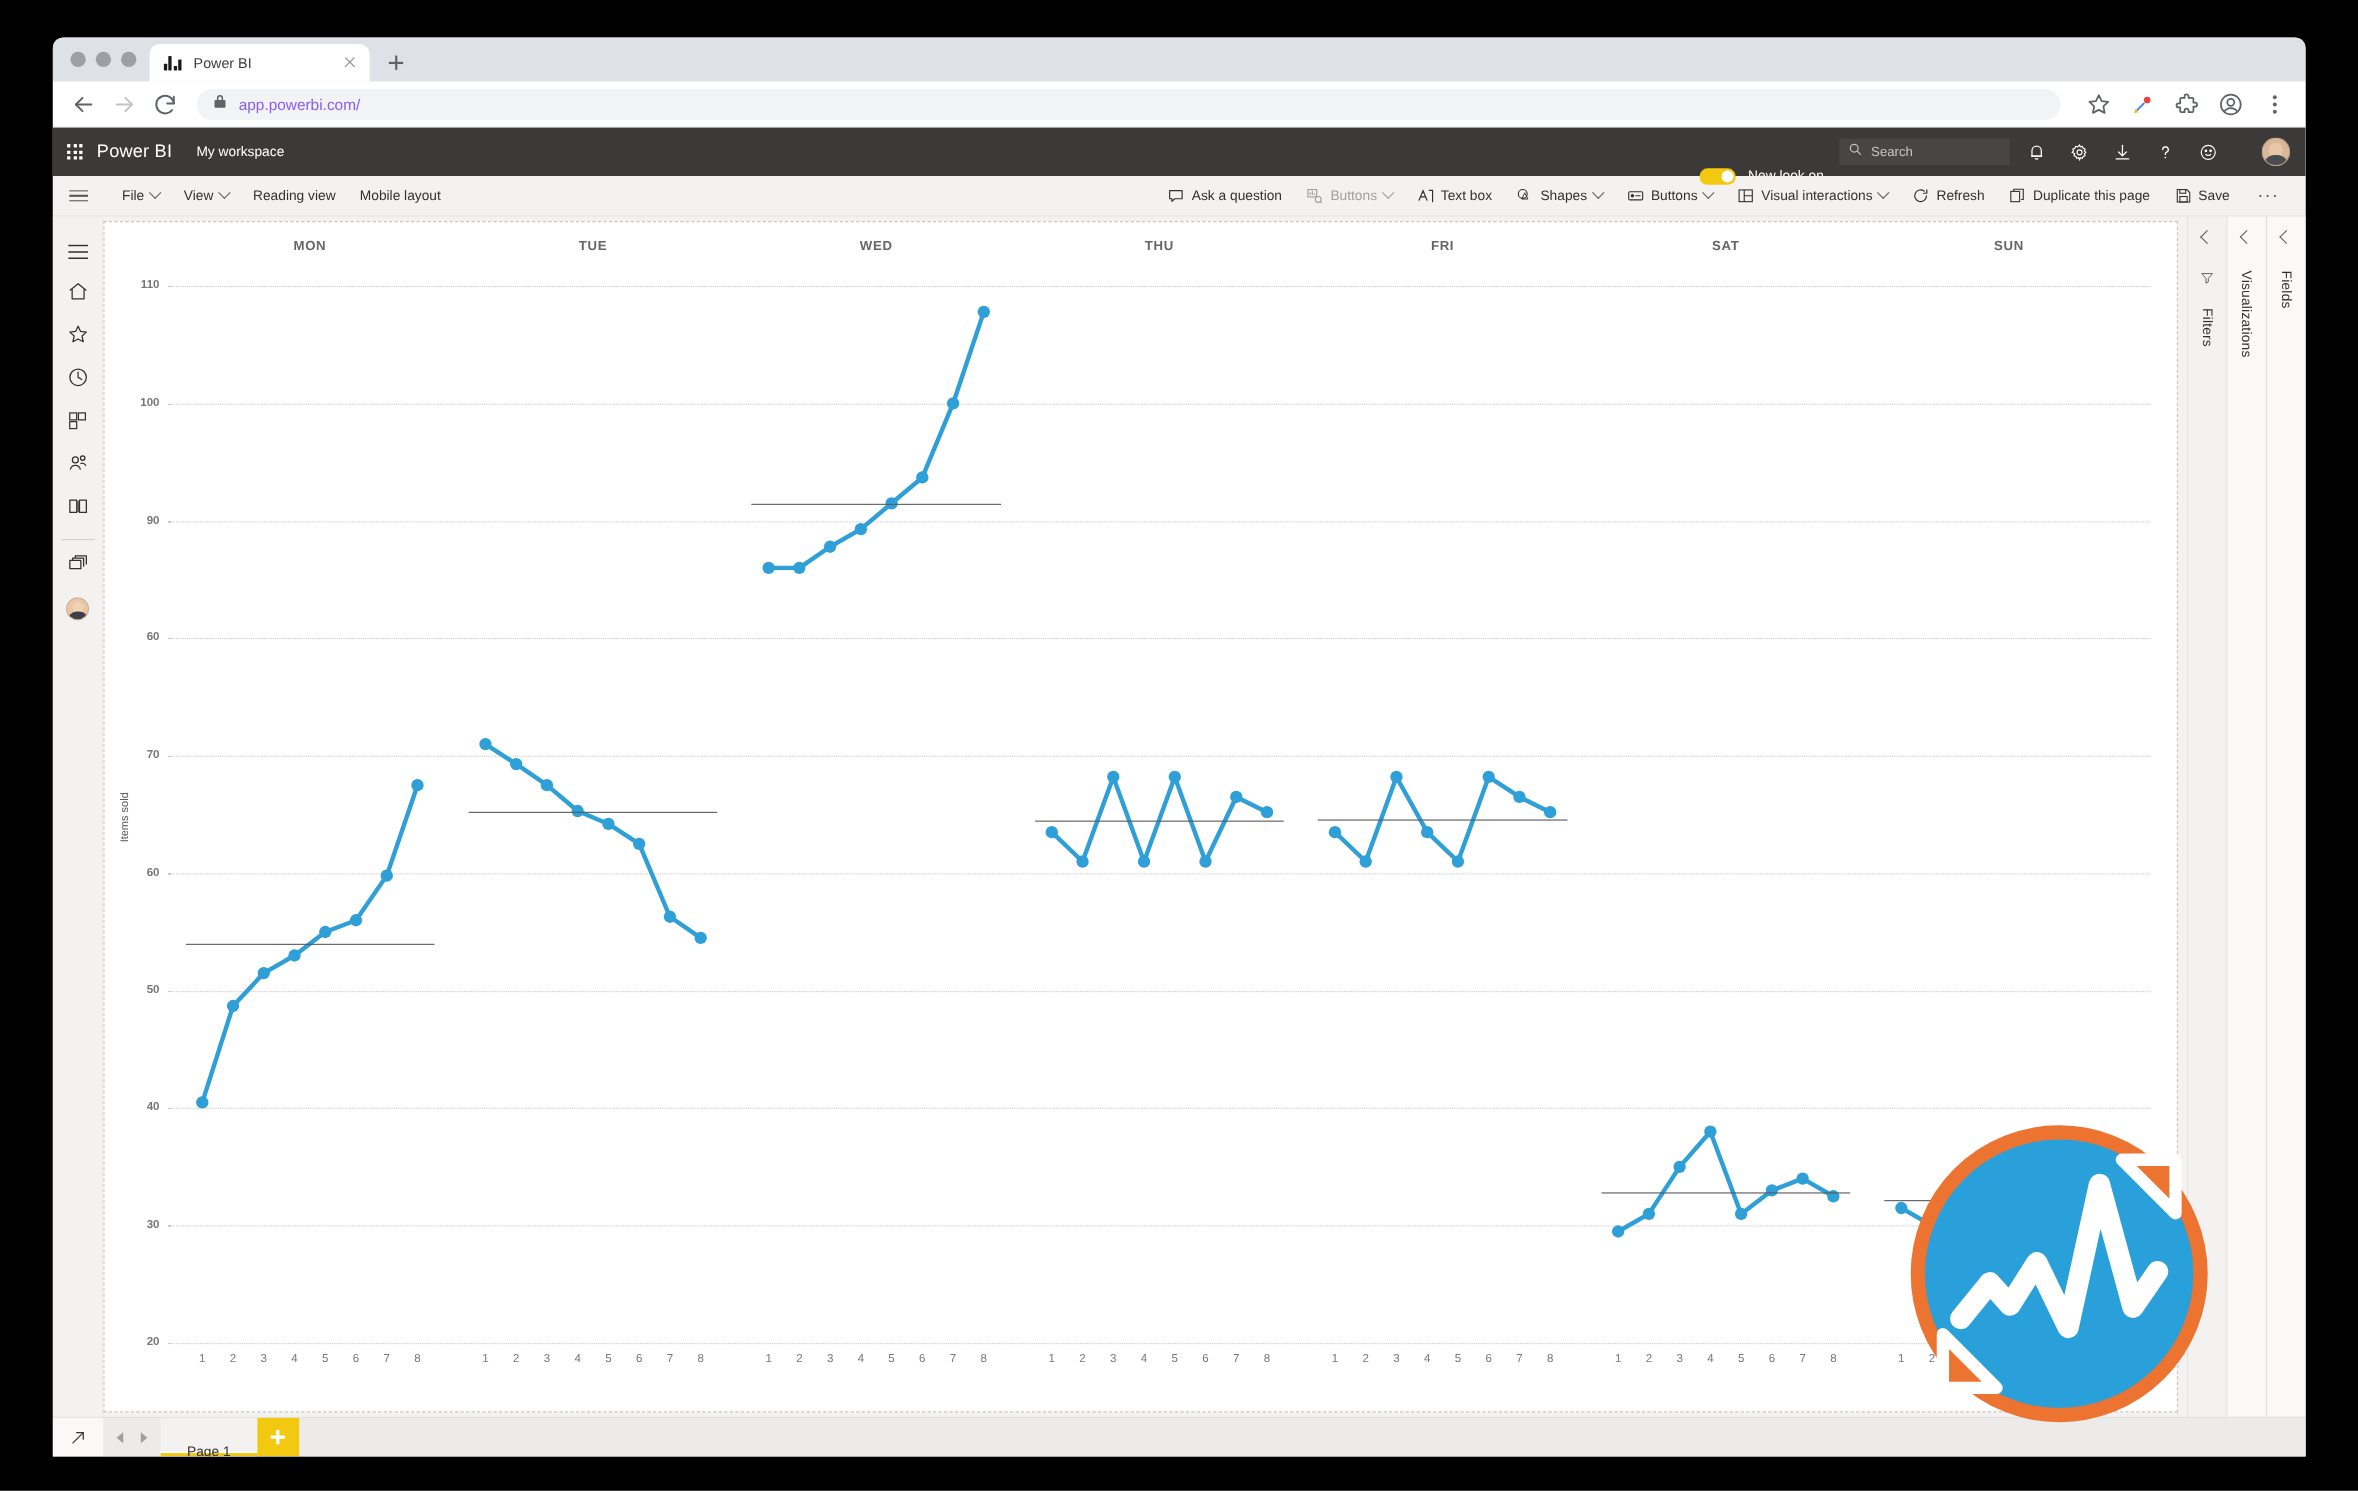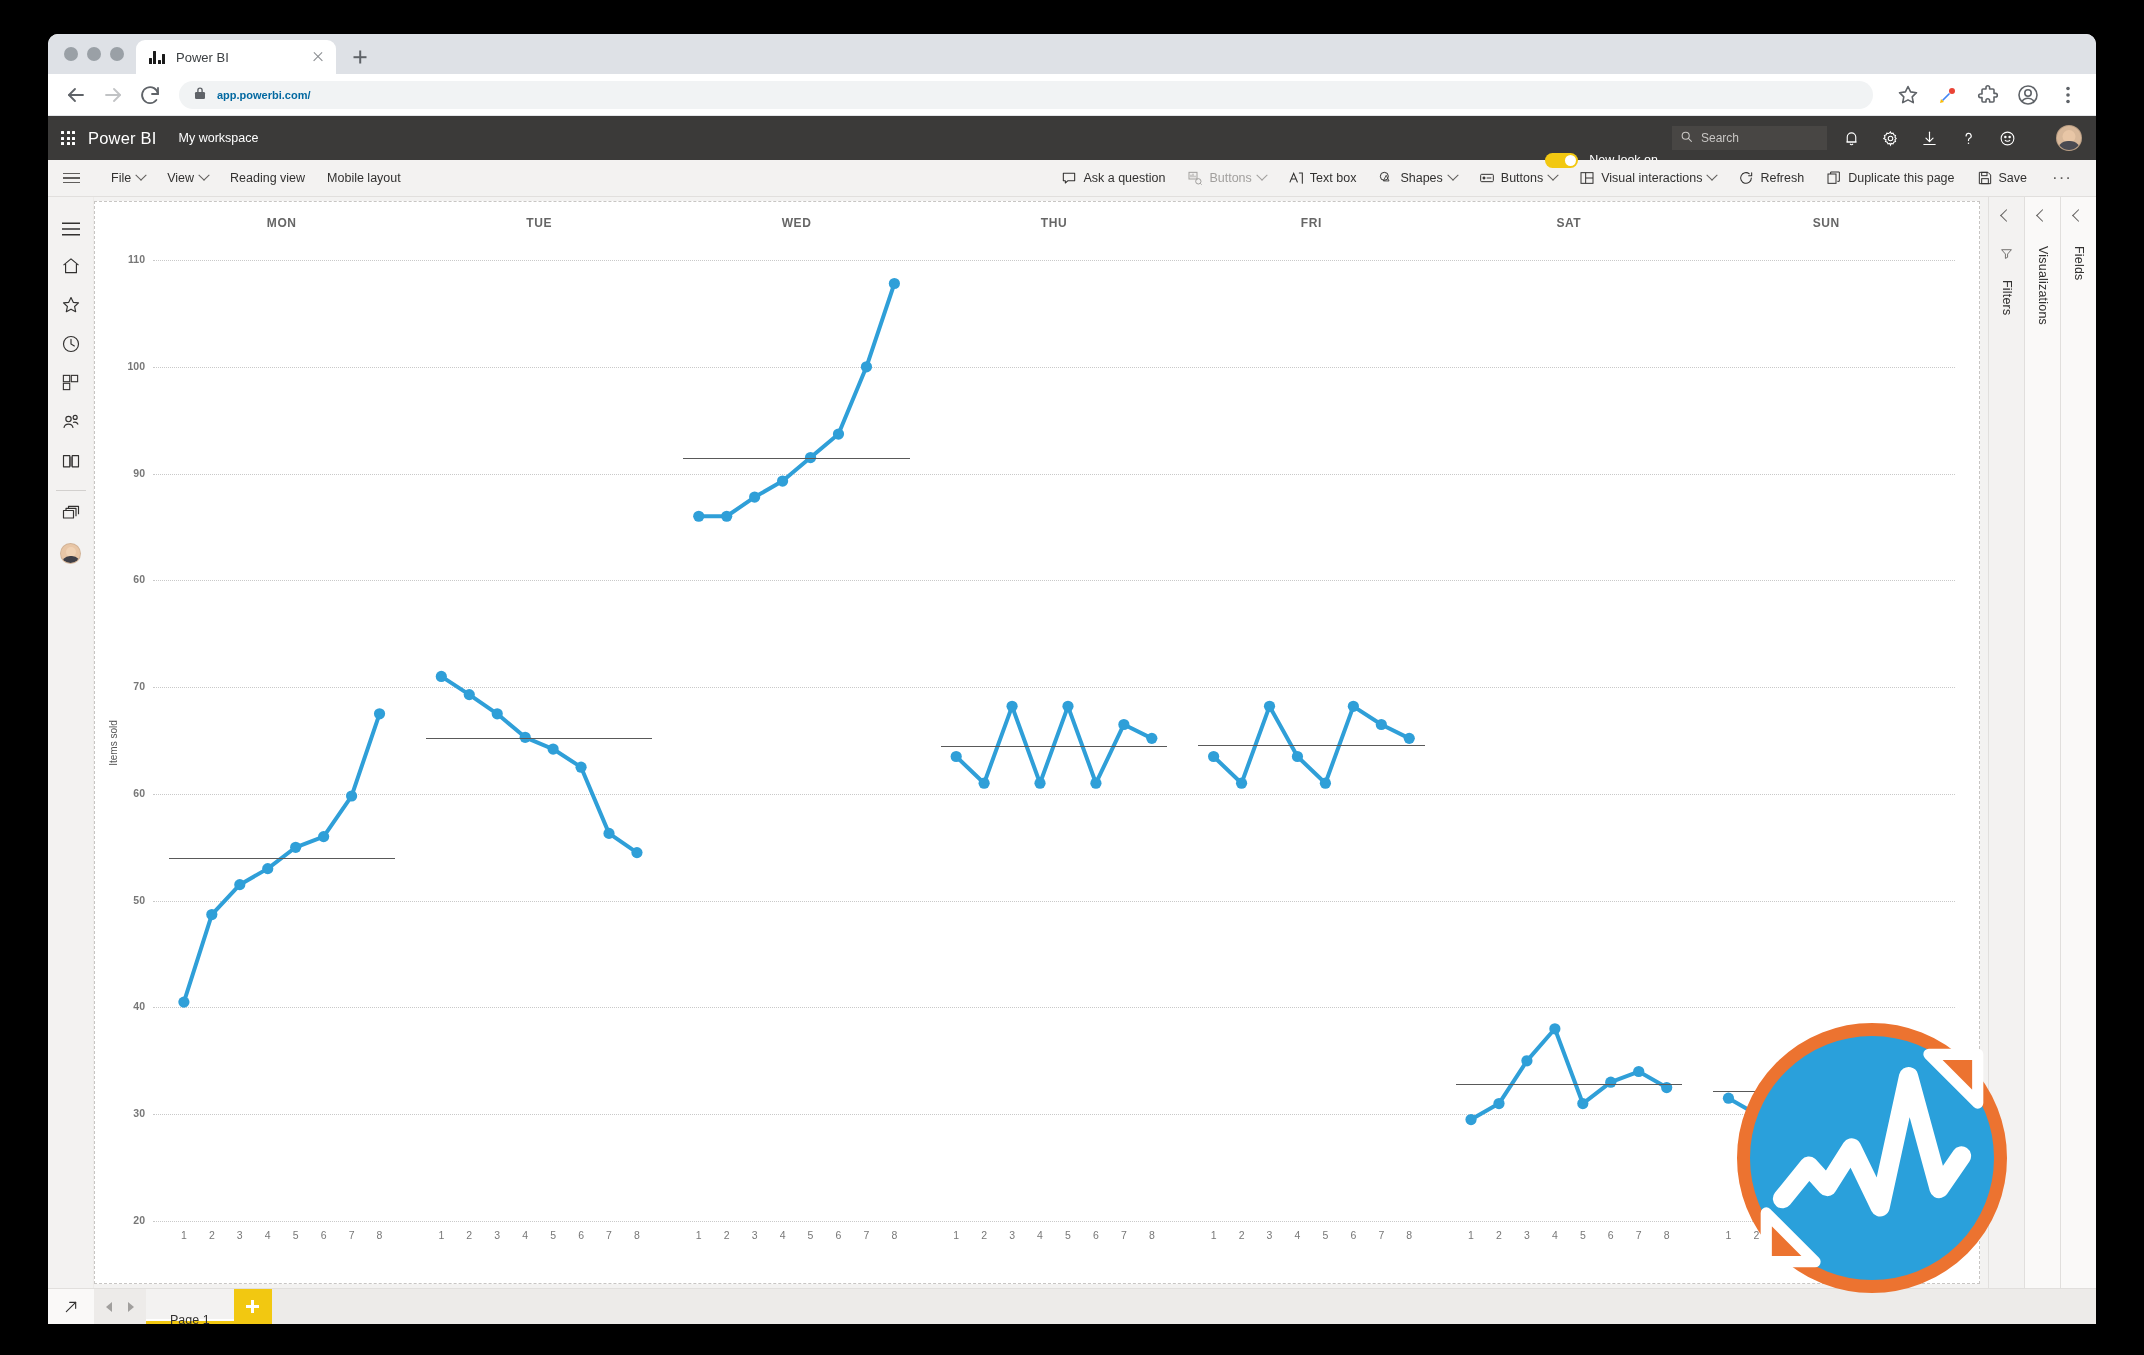--- a/index.html
+++ b/index.html
@@ -69,21 +69,21 @@
     padding: 0 16px; gap: 13px; flex:none;
     border-bottom: 1px solid #e4e6e9;
   }
   .nav-ic { width:24px; height:24px; color:#5f6368; position:relative; flex:none; }
   .nav-ic svg{ display:block; width:24px; height:24px; }
   .nav-ic.disabled { opacity:.38; }
   .url-field {
     flex:1; height:28px; background:#f1f3f4; border-radius:14px;
     display:flex; align-items:center; padding:0 15px; gap:11px; margin-left:4px;
   }
-  .url-text { font-size:11px; color:#0369a1;font-weight:bold; }
+  .url-text { font-size:14px; color:#8b5cf6; }
   .url-right { display:flex; align-items:center; gap:16px; padding-left:10px; }
 
   
   .pbi-top {
     height: 44px; background:#3b3a39; display:flex; align-items:center;
     padding: 0 14px 0 0; flex:none; color:#fff;
   }
   .waffle { width:40px; height:44px; display:flex; align-items:center; justify-content:center; }
   .waffle div{ display:grid; grid-template-columns:repeat(3,3px); gap:2.5px; }
   .waffle span{ width:3px; height:3px; background:#fff; border-radius:.5px; display:block;}

